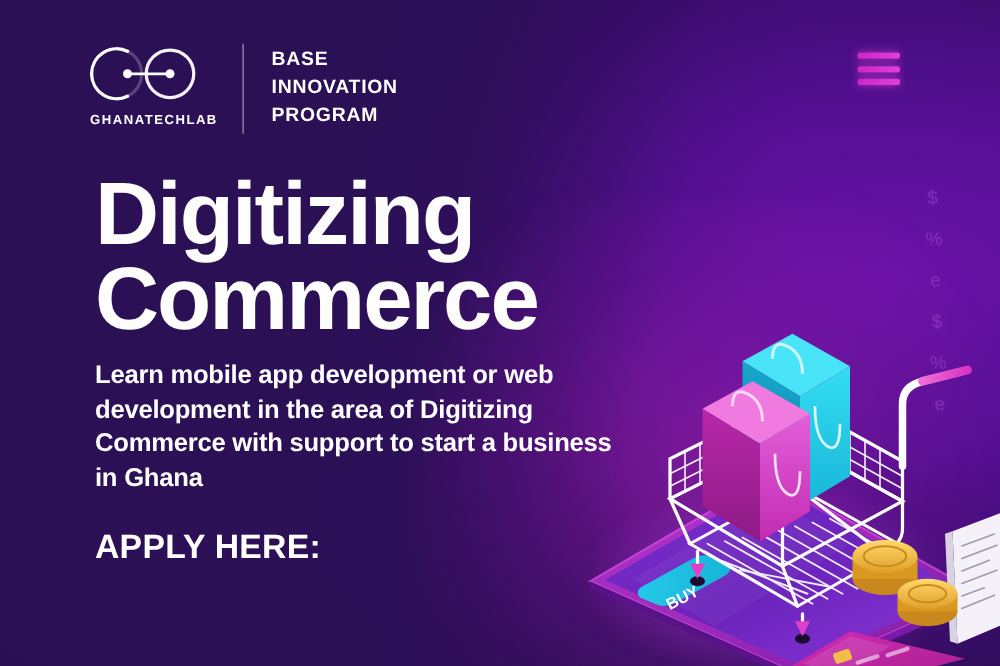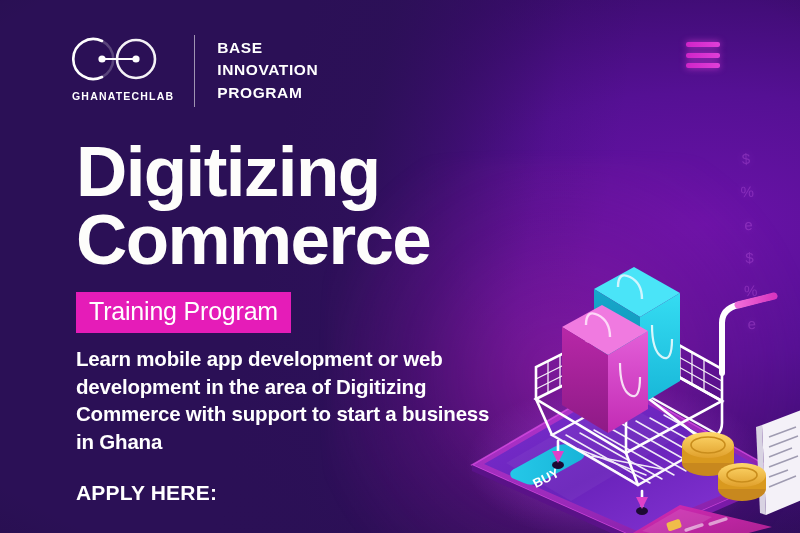--- a/index.html
+++ b/index.html
@@ -101,21 +101,21 @@
     letter-spacing:-0.2px;
   }
   .lede {
     margin-top:12px;
     font-size:20.5px; font-weight:bold; color:#ffffff;
     line-height:1.34; letter-spacing:-0.2px;
     max-width:430px;
   }
   .apply {
     margin-top:26px;
-    font-size:21px; font-weight:bold; color:#ffffff;
+    font-size:27px; font-weight:bold; color:#ffffff;
     letter-spacing:0.2px;
   }
 
   
   .art { position:absolute; right:-6px; bottom:-10px; width:340px; height:330px; z-index:5; }
   .art svg { width:100%; height:100%; display:block; }
 </style>
 </head>
 <body>
 
@@ -359,18 +359,17 @@
     <span></span>
     <span></span>
     <span></span>
   </div>
 
   <div class="copy">
     <div class="headline">
       <div>Digitizing</div>
       <div>Commerce</div>
     </div>
-    <div class="badge">Training Program</div>
     <p class="lede">Learn mobile app development or web development in the area of Digitizing Commerce with support to start a business in Ghana</p>
     <div class="apply">APPLY HERE:</div>
   </div>
 
 </div>
 
 </body></html>

